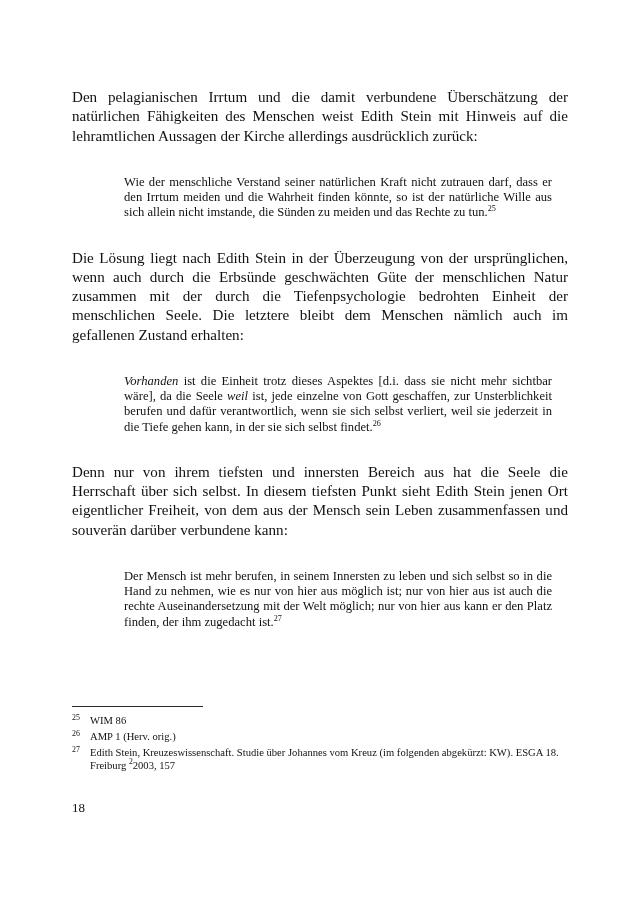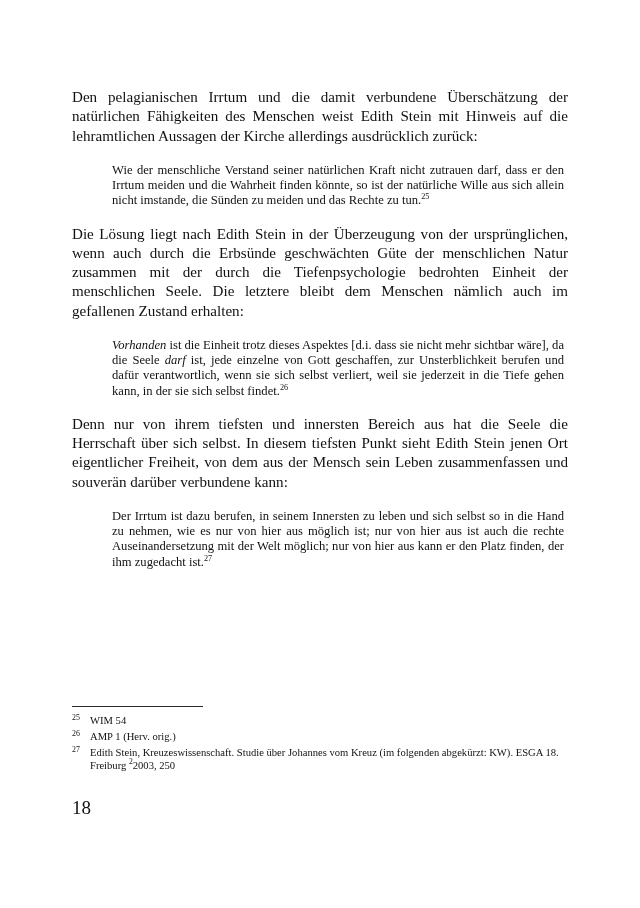--- a/index.html
+++ b/index.html
@@ -28,21 +28,21 @@
   }
   p.body-para {
     margin: 0 0 3px 0;
     font-size: 15.1px;
     line-height: 19.3px;
     text-align: justify;
     text-justify: inter-word;
     hyphens: manual;
   }
   .quote {
-    margin: 4px;
+    margin: 16px;
     padding: 0 0 0 36px;
     font-size: 12.6px;
     line-height: 15.2px;
     text-align: justify;
     text-justify: inter-word;
     hyphens: manual;
   }
   .quote-gap-top {
     height: 10px;
   }
@@ -91,66 +91,66 @@
   }
   .fn-text sup {
     font-size: 7.6px;
     vertical-align: super;
     line-height: 0;
   }
   .folio {
     position: absolute;
     left: 72px;
     top: 798px;
-    font-size: 19px;
+    font-size: 13px;
     line-height: 20px;
   }
 </style>
 </head>
 <body>
 
 <div class="page">
 
   <div class="content">
 
     <p class="body-para">Den pelagianischen Irrtum und die damit verbundene Überschätzung der natürlichen Fähigkeiten des Menschen weist Edith Stein mit Hinweis auf die lehramtlichen Aussagen der Kirche allerdings ausdrücklich zurück:</p>
 
     <div class="quote-gap-top"></div>
     <p class="quote"><span>Wie der menschliche Verstand seiner natürlichen Kraft nicht zutrauen darf, dass er den Irrtum meiden und die Wahrheit finden könnte, so ist der natürliche Wille aus sich allein nicht imstande, die Sünden zu meiden und das Rechte zu tun.</span><sup class="fn">25</sup></p>
     <div class="quote-gap-bottom"></div>
 
     <p class="body-para">Die Lösung liegt nach Edith Stein in der Überzeugung von der ursprünglichen, wenn auch durch die Erbsünde geschwächten Güte der menschlichen Natur zusammen mit der durch die Tiefenpsychologie bedrohten Einheit der menschlichen Seele. Die letztere bleibt dem Menschen nämlich auch im gefallenen Zustand erhalten:</p>
 
     <div class="quote-gap-top"></div>
-    <p class="quote"><i>Vorhanden</i><span> ist die Einheit trotz dieses Aspektes [d.i. dass sie nicht mehr sichtbar wäre], da die Seele </span><i>darf</i><span> ist, jede einzelne von Gott geschaffen, zur Unsterblichkeit berufen und dafür verantwortlich, wenn sie sich selbst verliert, weil sie jederzeit in die Tiefe gehen kann, in der sie sich selbst findet.</span><sup class="fn">26</sup></p>
+    <p class="quote"><i>Vorhanden</i><span> ist die Einheit trotz dieses Aspektes [d.i. dass sie nicht mehr sichtbar wäre], da die Seele </span><i>weil</i><span> ist, jede einzelne von Gott geschaffen, zur Unsterblichkeit berufen und dafür verantwortlich, wenn sie sich selbst verliert, weil sie jederzeit in die Tiefe gehen kann, in der sie sich selbst findet.</span><sup class="fn">26</sup></p>
     <div class="quote-gap-bottom"></div>
 
     <p class="body-para">Denn nur von ihrem tiefsten und innersten Bereich aus hat die Seele die Herrschaft über sich selbst. In diesem tiefsten Punkt sieht Edith Stein jenen Ort eigentlicher Freiheit, von dem aus der Mensch sein Leben zusammenfassen und souverän darüber verbundene kann:</p>
 
     <div class="quote-gap-top"></div>
-    <p class="quote"><span>Der Irrtum ist dazu berufen, in seinem Innersten zu leben und sich selbst so in die Hand zu nehmen, wie es nur von hier aus möglich ist; nur von hier aus ist auch die rechte Auseinandersetzung mit der Welt möglich; nur von hier aus kann er den Platz finden, der ihm zugedacht ist.</span><sup class="fn">27</sup></p>
+    <p class="quote"><span>Der Mensch ist mehr berufen, in seinem Innersten zu leben und sich selbst so in die Hand zu nehmen, wie es nur von hier aus möglich ist; nur von hier aus ist auch die rechte Auseinandersetzung mit der Welt möglich; nur von hier aus kann er den Platz finden, der ihm zugedacht ist.</span><sup class="fn">27</sup></p>
     <div class="quote-gap-bottom"></div>
 
 
   </div>
 
   <div class="footnotes">
     <hr class="fn-rule">
 
     <div class="fn-item">
       <span class="fn-marker">25</span>
-      <span class="fn-text">WIM 54</span>
+      <span class="fn-text">WIM 86</span>
     </div>
 
     <div class="fn-item">
       <span class="fn-marker">26</span>
       <span class="fn-text">AMP 1 (Herv. orig.)</span>
     </div>
 
     <div class="fn-item">
       <span class="fn-marker">27</span>
-      <span class="fn-text"><span>Edith Stein, Kreuzeswissenschaft. Studie über Johannes vom Kreuz (im folgenden abgekürzt: KW). ESGA 18. Freiburg </span><sup>2</sup><span>2003, 250</span></span>
+      <span class="fn-text"><span>Edith Stein, Kreuzeswissenschaft. Studie über Johannes vom Kreuz (im folgenden abgekürzt: KW). ESGA 18. Freiburg </span><sup>2</sup><span>2003, 157</span></span>
     </div>
   </div>
 
   <div class="folio">18</div>
 
 </div>
 
 </body></html>

